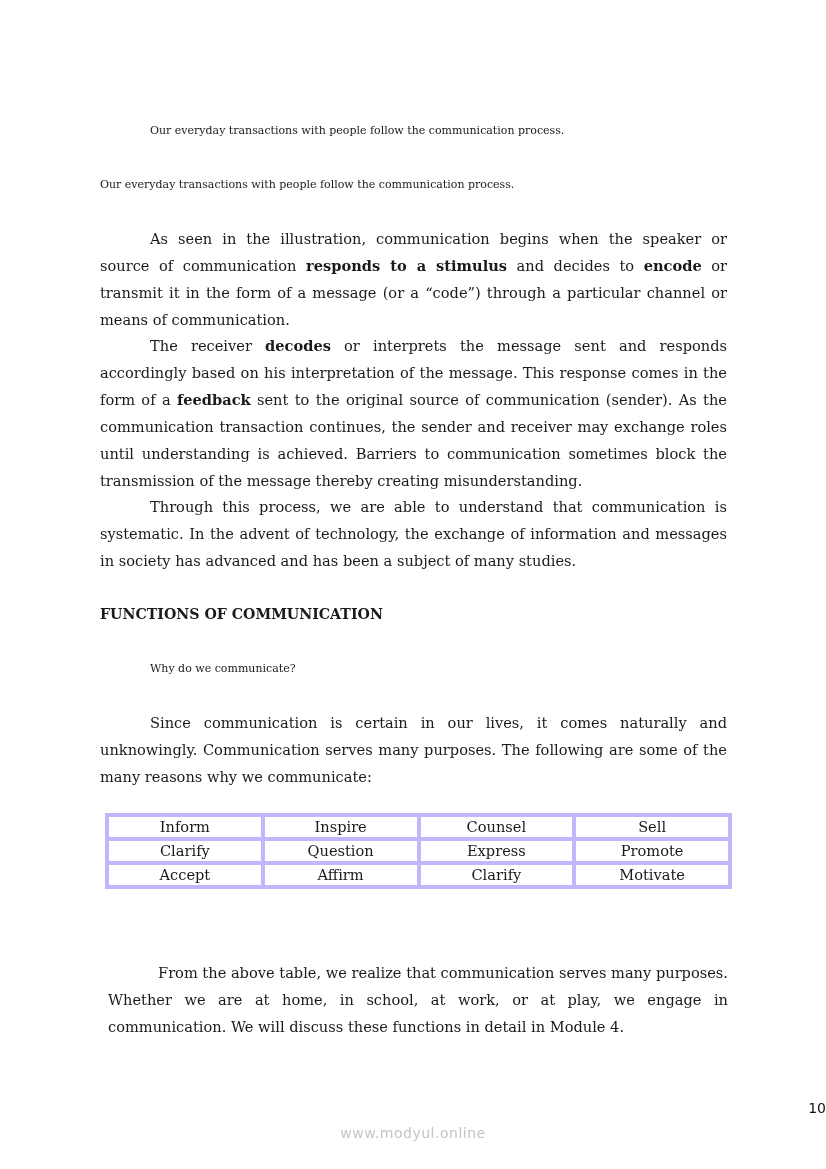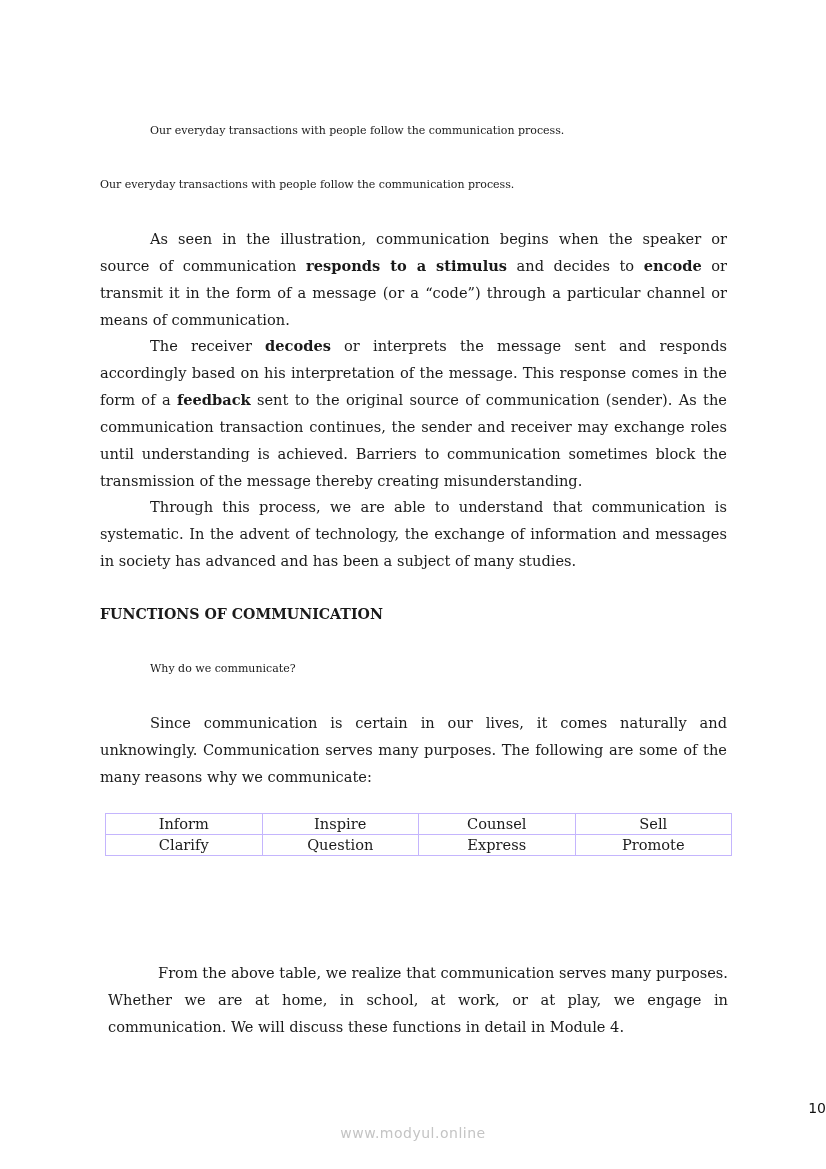--- a/index.html
+++ b/index.html
@@ -51,21 +51,21 @@
     }
     table.functions {
       position: absolute;
       left: 5px;
       top: 813px;
       width: 627px;
       border-collapse: collapse;
       font-size: 14.6px;
     }
     table.functions td {
-      border: 1px solid #c4b5fd;
+      border: 4px solid #c4b5fd;
       text-align: center;
       height: 20px;
       padding: 0;
       line-height: 20px;
       width: 25%;
     }
     .page-number {
       position: absolute;
       left: 0;
       width: 826px;
@@ -114,20 +114,26 @@
           <td>Inspire</td>
           <td>Counsel</td>
           <td>Sell</td>
         </tr>
         <tr>
           <td>Clarify</td>
           <td>Question</td>
           <td>Express</td>
           <td>Promote</td>
         </tr>
+        <tr>
+          <td>Accept</td>
+          <td>Affirm</td>
+          <td>Clarify</td>
+          <td>Motivate</td>
+        </tr>
       </tbody>
   </table>
 
   <div class="para" style="top:959px; left:8px; width:620px;">From the above table, we realize that communication serves many purposes. Whether we are at home, in school, at work, or at play, we engage in communication. We will discuss these functions in detail in Module 4.</div>
 
 </div>
 
 <div class="page-number">10</div>
 <div class="watermark">www.modyul.online</div>
 

